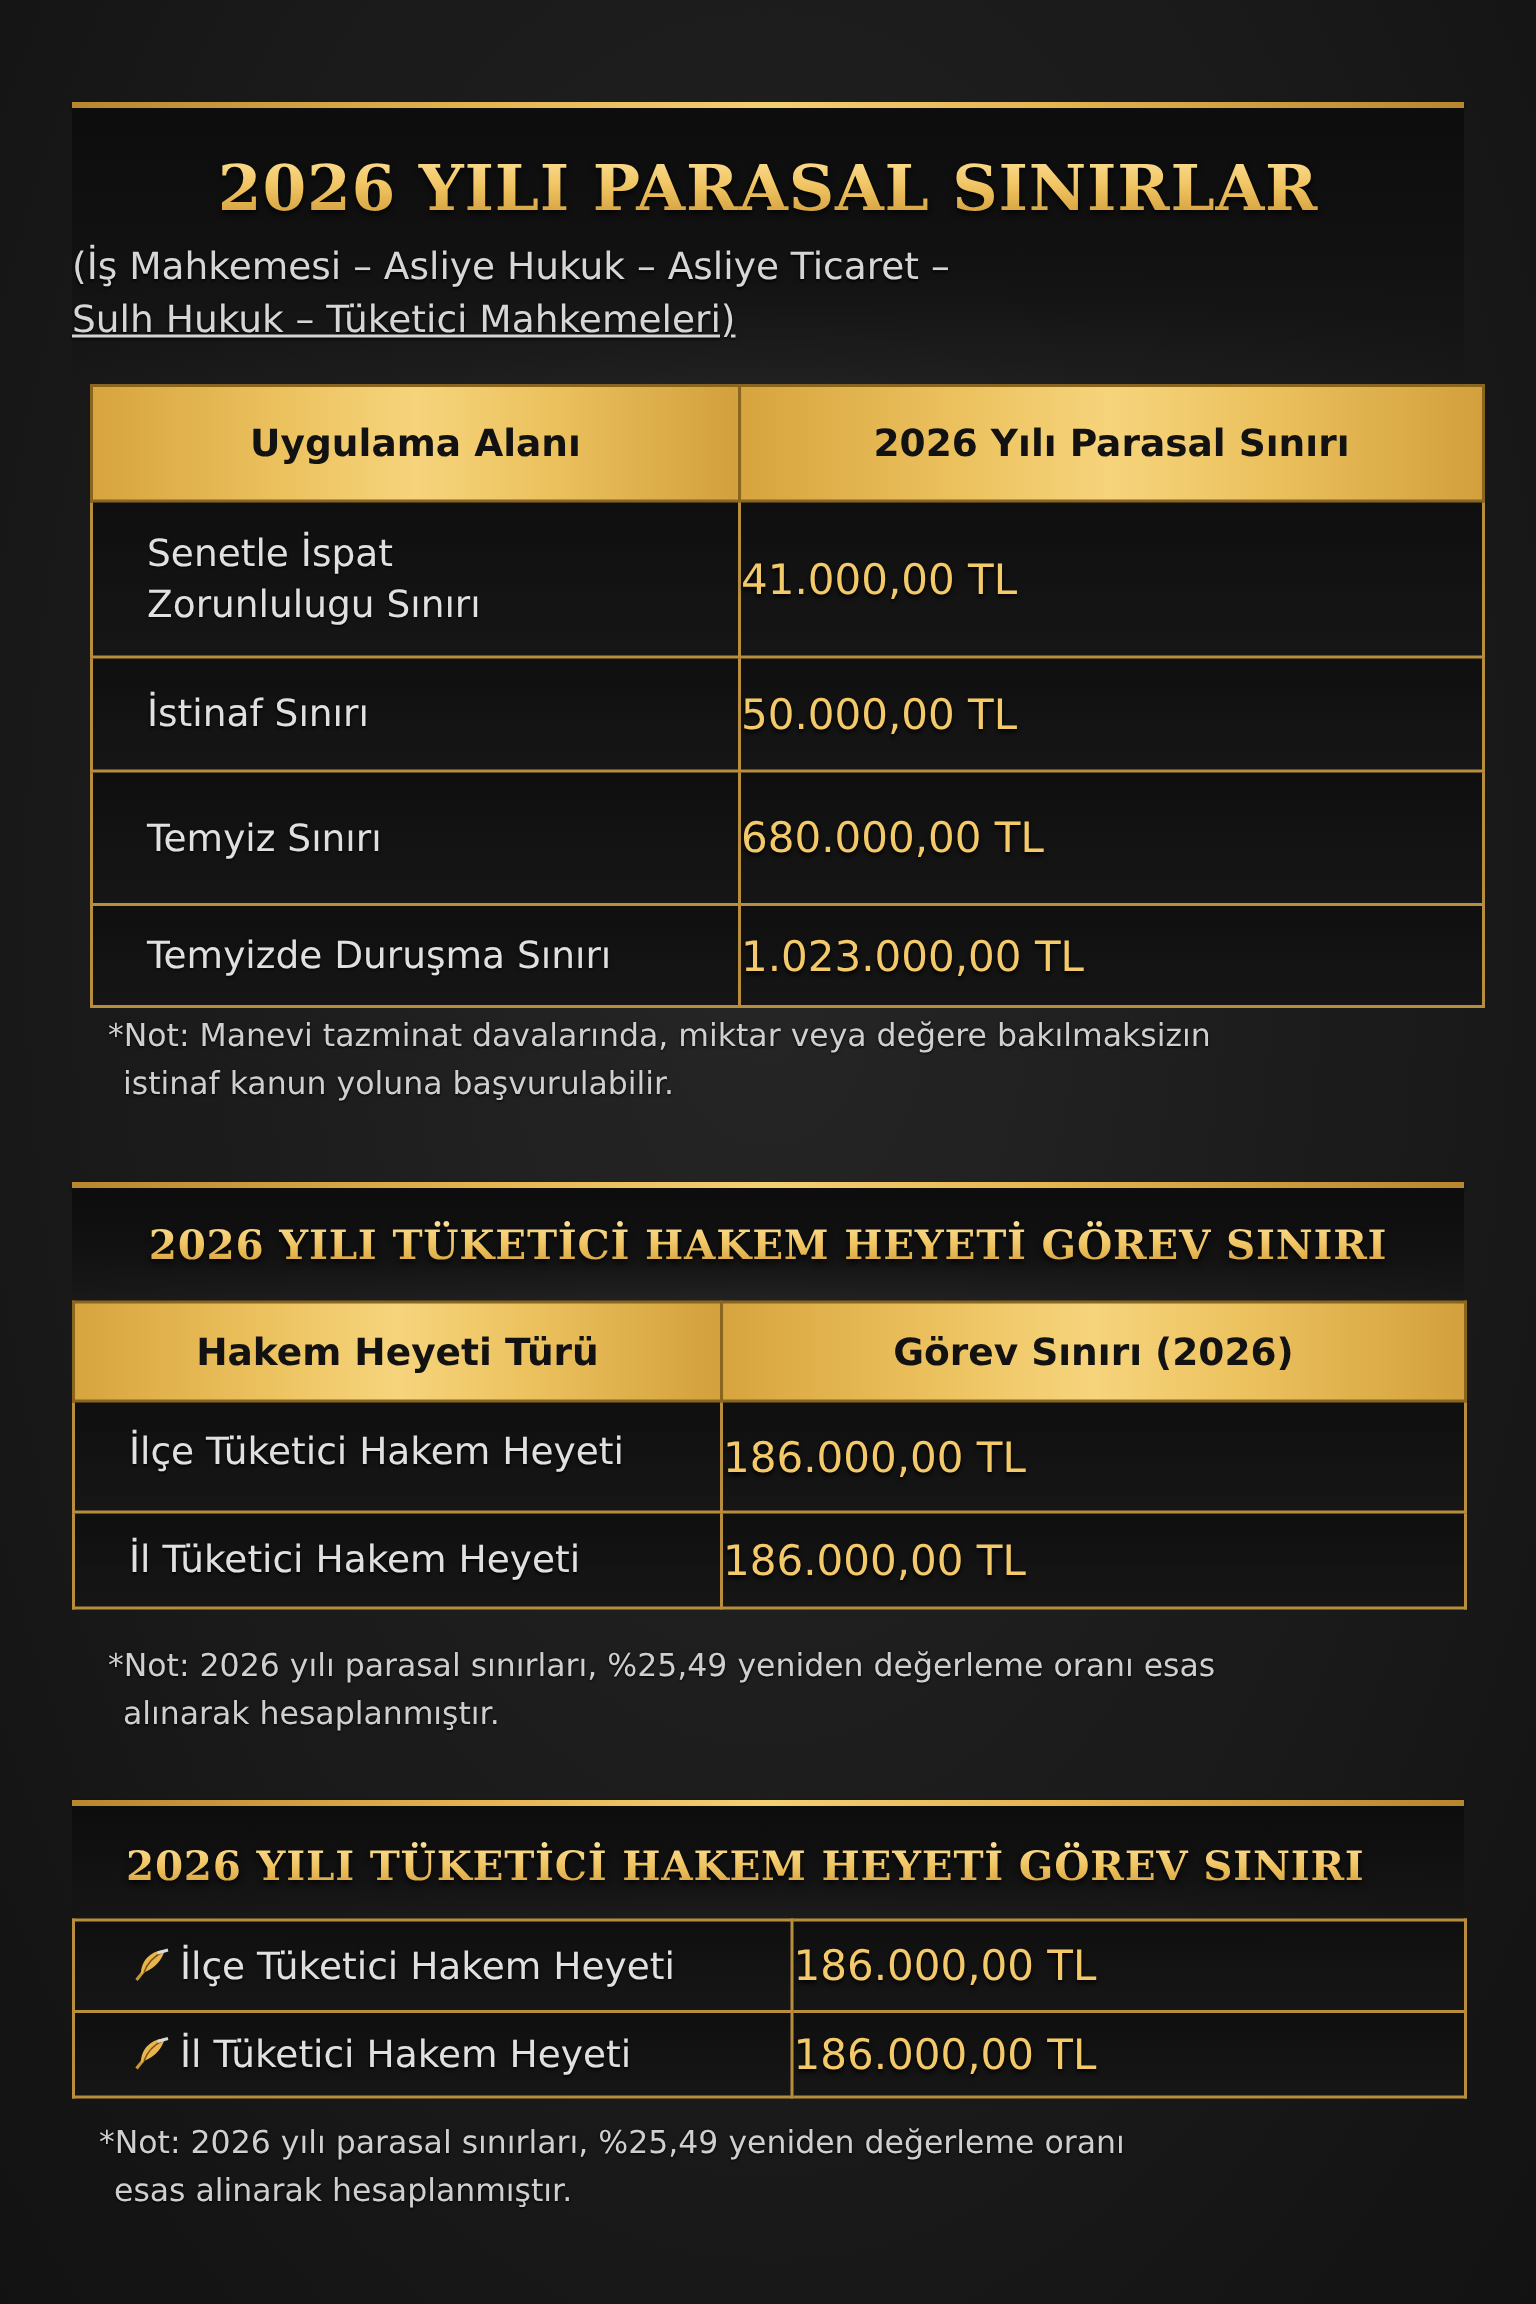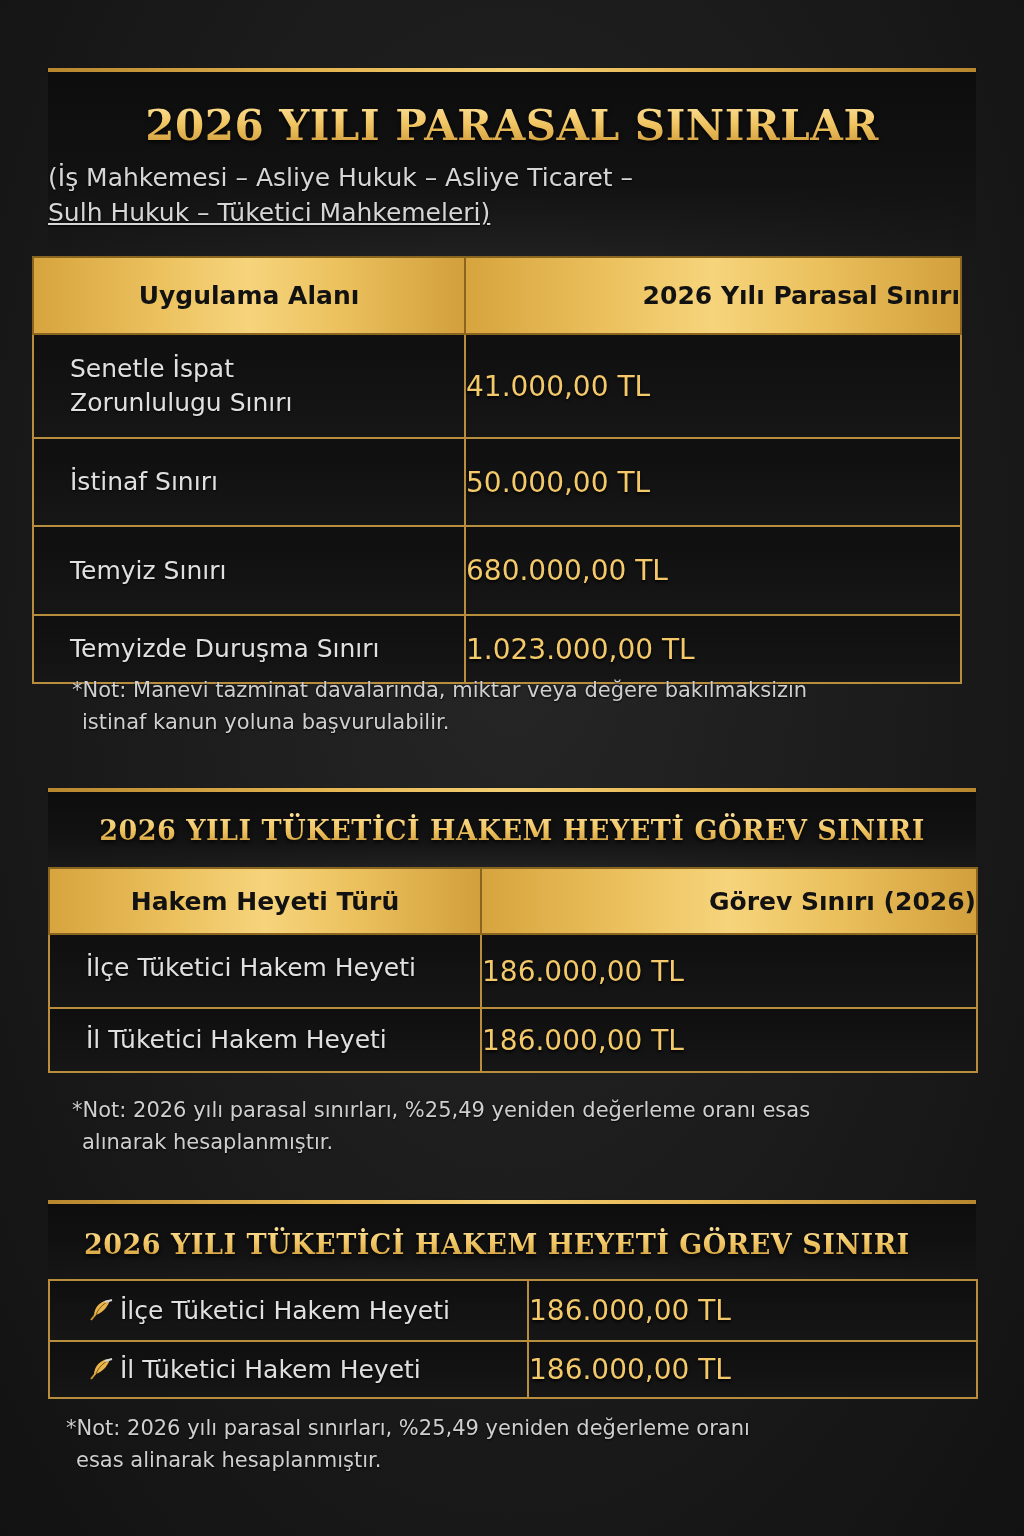--- a/index.html
+++ b/index.html
@@ -62,21 +62,21 @@
     background: linear-gradient(180deg, #0f0f0f 0%, #161616 100%);
   }
   table.grid th {
     background: linear-gradient(90deg, #d7a43e 0%, #ecc25f 30%, #f6d47c 50%, #ecc25f 70%, #d2a03c 100%);
     color: #121212;
     font-weight: bold;
     font-size: 25px;
     border-color: #8a6520;
     border-left: 2px solid #8a6520;
   }
-  table.grid th.c2 { border-left: 2px solid #1a1a1a; text-align: right; }
+  table.grid th.c2 { border-left: 2px solid #1a1a1a; }
   .label-cell {
     text-align: left;
     padding-left: 36px;
     color: #e0e0e0;
     font-size: 25px;
     line-height: 34px;
     text-shadow: 0 1px 2px rgba(0,0,0,0.9);
   }
   .value-cell {
     text-align: left;
@@ -106,38 +106,38 @@
 </head>
 <body>
 
 <div class="gold-rule" style="top:68px;"></div>
 <div class="panel" style="top:72px;height:185px;"></div>
 
 <div class="serif-title" style="top:100px;font-size:42px;line-height:52px;">2026 YILI PARASAL SINIRLAR</div>
 <div class="subtitle" style="top:160px;">(İş Mahkemesi – Asliye Hukuk – Asliye Ticaret –</div>
 <div class="subtitle" style="top:195px;text-decoration:underline;">Sulh Hukuk – Tüketici Mahkemeleri)</div>
 
-<table class="grid" style="left:32px;top:256px;width:928px;">
+<table class="grid" style="left:60px;top:256px;width:928px;">
   <colgroup>
       <col style="width:432px">
       <col style="width:496px">
     </colgroup>
   <tbody>
       <tr style="height:77px;">
     <th>Uygulama Alanı</th>
     <th class="c2">2026 Yılı Parasal Sınırı</th>
   </tr>
   <tr style="height:104px;">
     <td class="label-cell">
       <span style="display:block">Senetle İspat</span>
       <span style="display:block">Zorunlulugu Sınırı</span>
     </td>
     <td class="value-cell">41.000,00 TL</td>
   </tr>
-  <tr style="height:88px;">
+  <tr style="height:76px;">
     <td class="label-cell">İstinaf Sınırı</td>
     <td class="value-cell">50.000,00 TL</td>
   </tr>
   <tr style="height:89px;">
     <td class="label-cell">Temyiz Sınırı</td>
     <td class="value-cell">680.000,00 TL</td>
   </tr>
   <tr style="height:68px;">
     <td class="label-cell">Temyizde Duruşma Sınırı</td>
     <td class="value-cell">1.023.000,00 TL</td>

